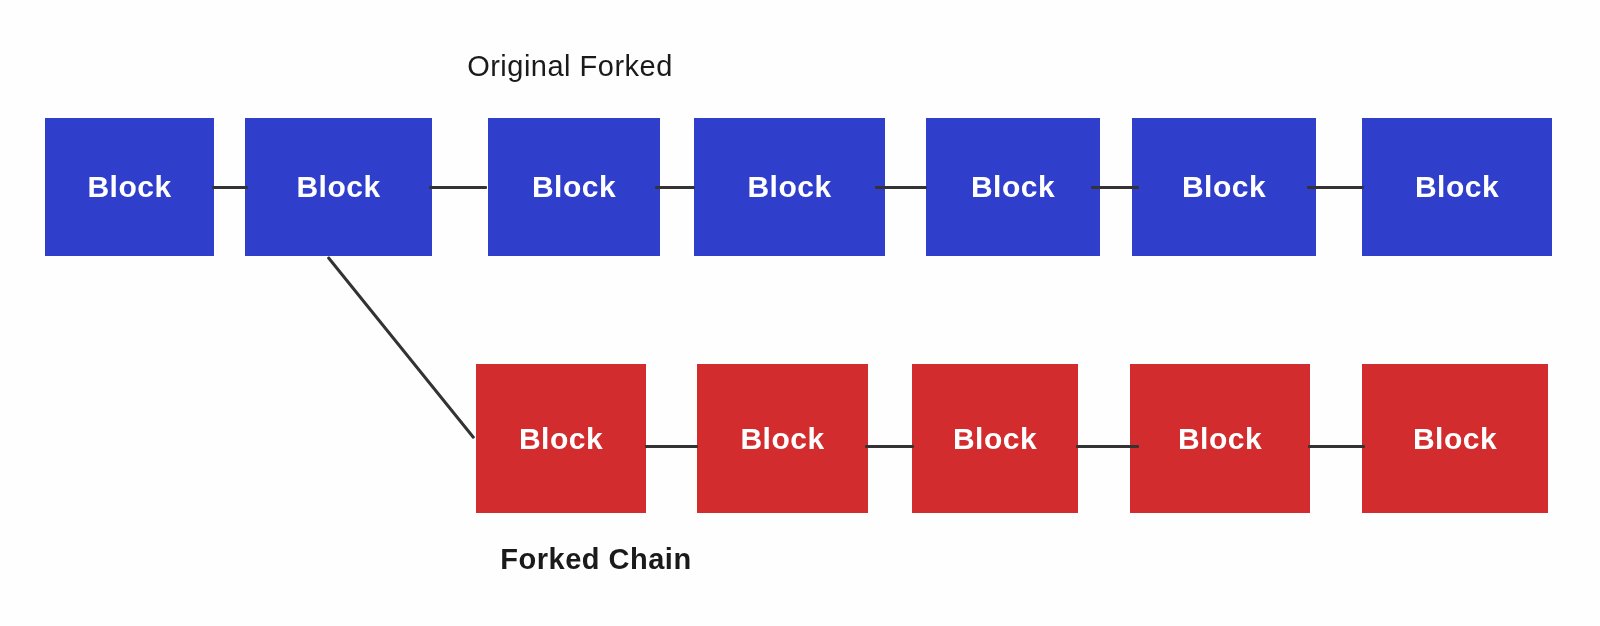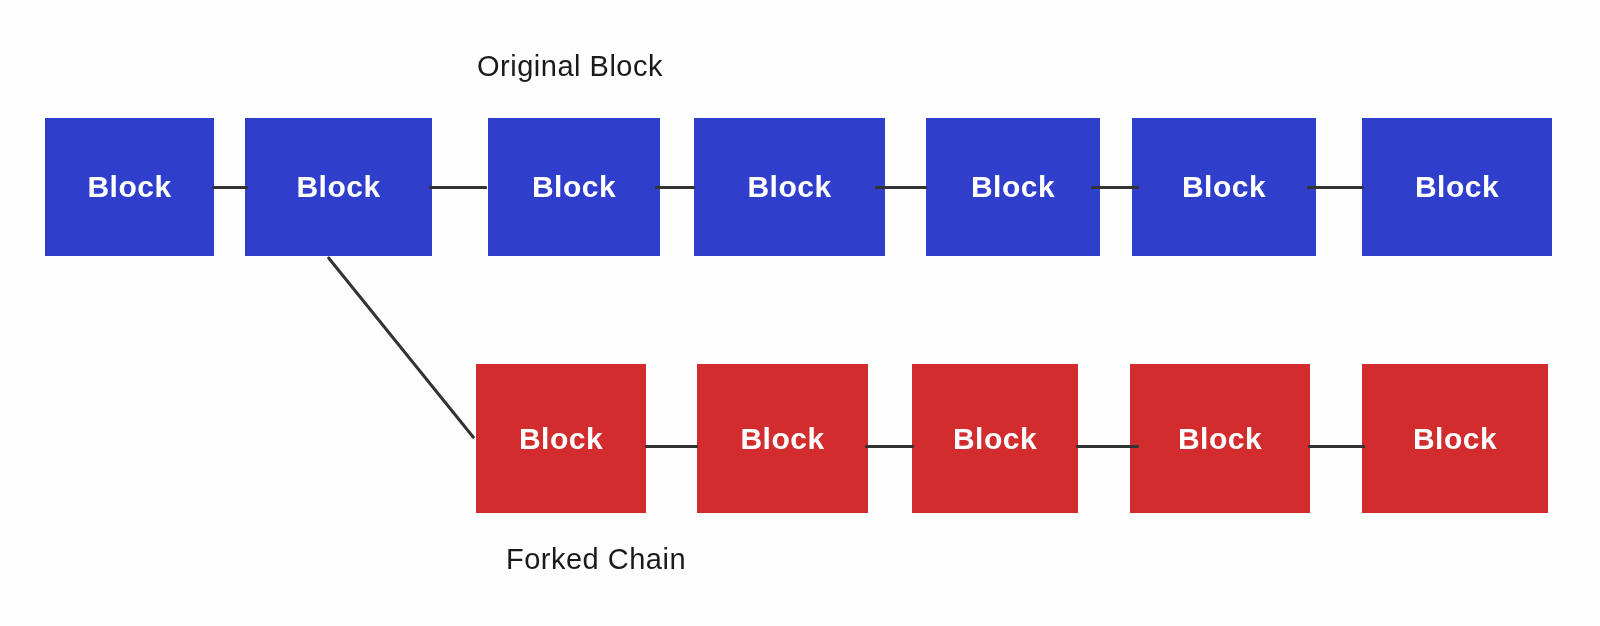--- a/index.html
+++ b/index.html
@@ -18,21 +18,21 @@
   .chain-title {
     position: absolute;
     width: 300px;
     text-align: center;
     font-size: 29px;
     font-weight: 400;
     letter-spacing: 0.5px;
     color: #1a1a1a;
   }
   #original-title { left: 420px; top: 50px; }
-  #forked-title  { left: 446px; top: 543px; }
+  #forked-title  { left: 446px; top: 543px; font-weight: bold; }
   .block {
     position: absolute;
     display: flex;
     align-items: center;
     justify-content: center;
   }
   .block .block-label {
     color: #ffffff;
     font-size: 30px;
     font-weight: 700;
@@ -51,21 +51,21 @@
     height: 3px;
     transform-origin: 0 0;
     transform: rotate(51.1deg);
     border-radius: 1px;
   }
 </style>
 </head>
 <body>
 
 <div class="canvas">
-  <div class="chain-title" id="original-title" style="color: rgb(26, 26, 26);">Original Block</div>
+  <div class="chain-title" id="original-title" style="color: rgb(26, 26, 26);">Original Forked</div>
 
   <div id="original-row">
       <div class="block" style="left: 45px; width: 169px; top: 118px; height: 138px; background: rgb(47, 62, 203);">
         <span class="block-label" style="color: rgb(255, 255, 255);">Block</span>
       </div>
       <div class="block" style="left: 245px; width: 187px; top: 118px; height: 138px; background: rgb(47, 62, 203);">
         <span class="block-label" style="color: rgb(255, 255, 255);">Block</span>
       </div>
       <div class="block" style="left: 488px; width: 172px; top: 118px; height: 138px; background: rgb(47, 62, 203);">
         <span class="block-label" style="color: rgb(255, 255, 255);">Block</span>

